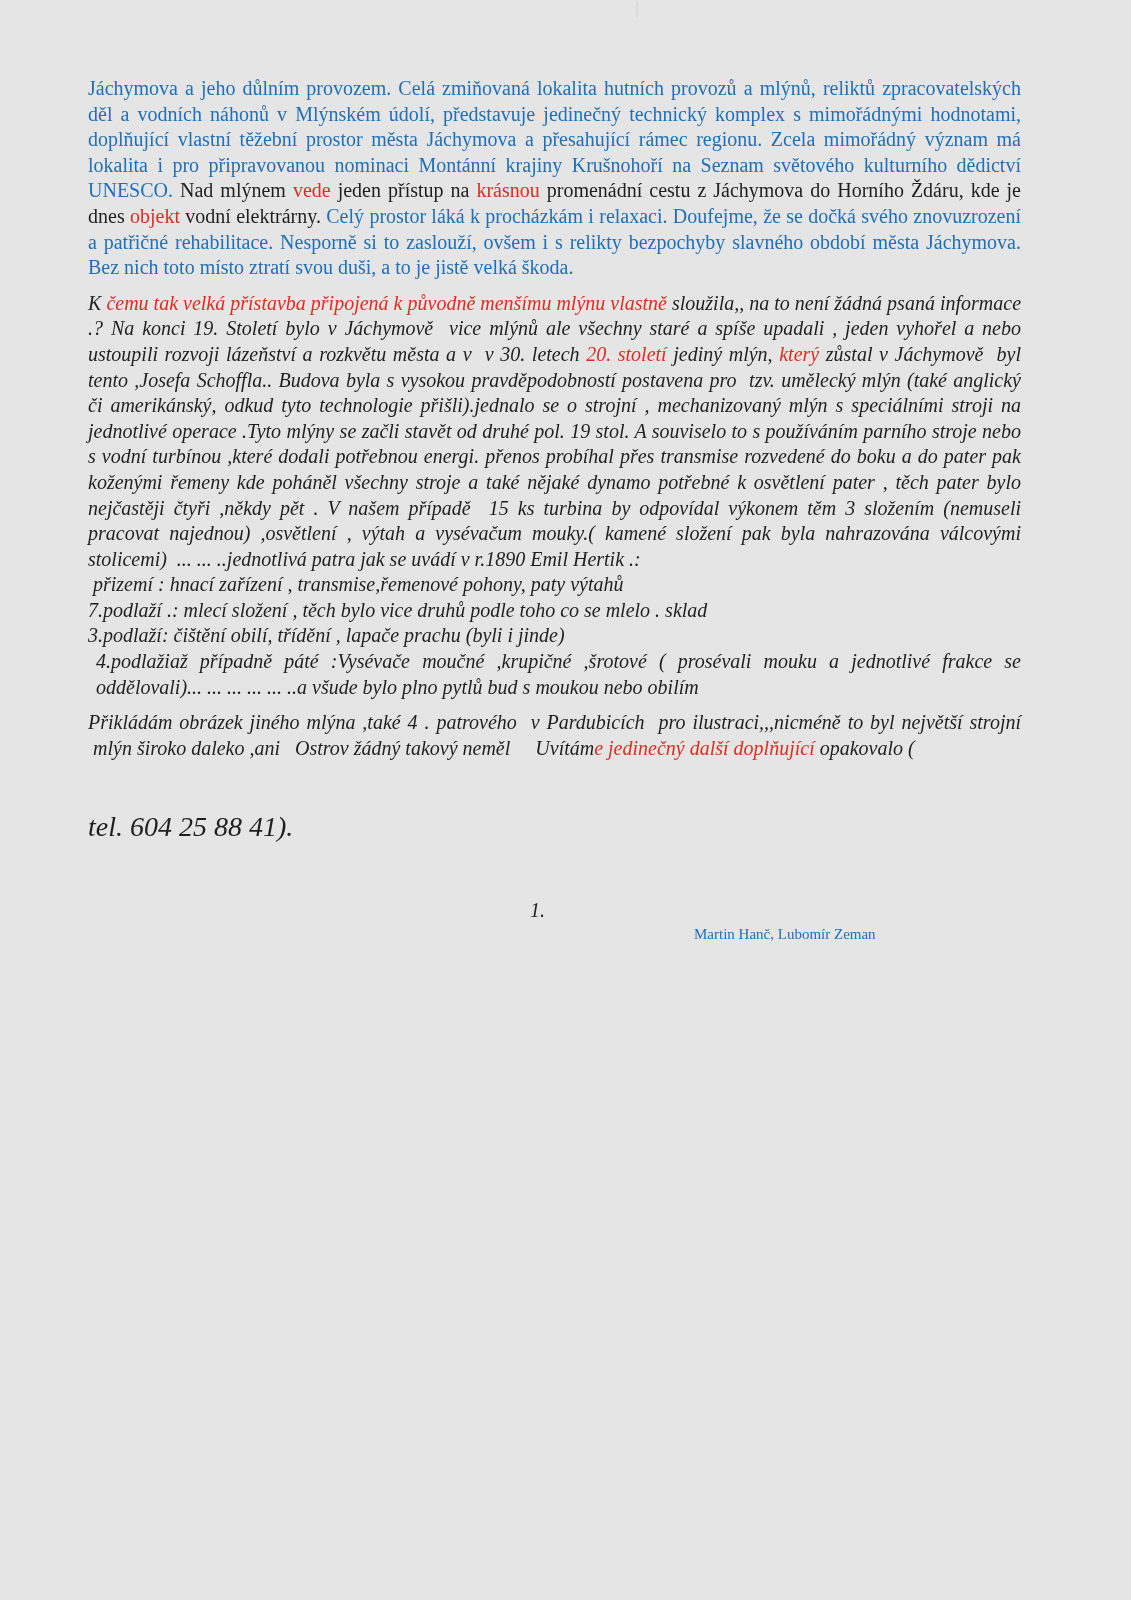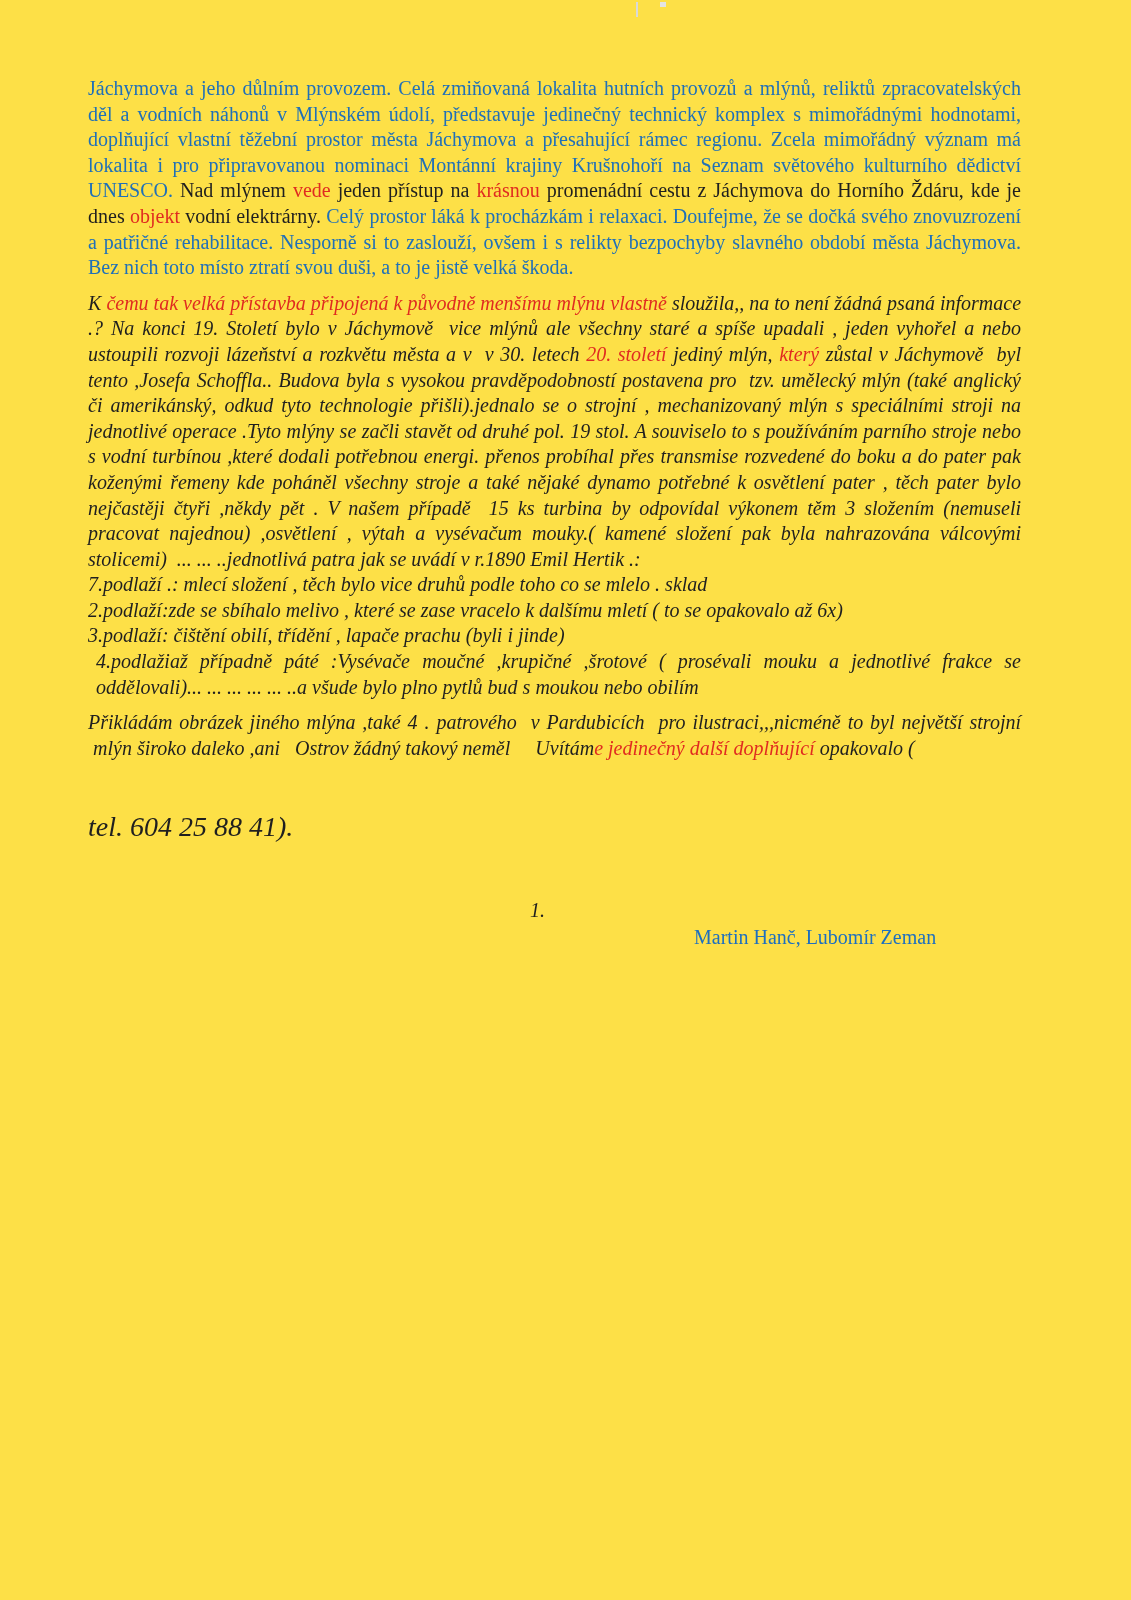--- a/index.html
+++ b/index.html
@@ -5,21 +5,21 @@
 <style>
   html, body {
     margin: 0;
     padding: 0;
     background: #ffffff;
   }
   .page {
     position: relative;
     width: 1131px;
     height: 1600px;
-    background: #fde047;
+    background: #e5e5e5;
     font-family: "Liberation Serif", "DejaVu Serif", serif;
     color: #1f1f1f;
     overflow: hidden;
   }
   .content {
     position: absolute;
     left: 88px;
     top: 76px;
     width: 933px;
   }
@@ -48,21 +48,21 @@
     text-align: left;
   }
   .page-number {
     font-size: 20px;
     font-style: italic;
     margin-top: 56px;
     margin-left: 442px;
     text-align: left;
   }
   .signature {
-    font-size: 20px;
+    font-size: 15px;
     color: #1c6fc0;
     margin-top: 4px;
     margin-left: 606px;
     text-align: left;
     white-space: nowrap;
   }
   .scan-artifact {
     position: absolute;
     left: 636px;
     top: 2px;
@@ -86,22 +86,22 @@
   <div class="scan-artifact"></div>
   <div class="scan-artifact-dot"></div>
 
   <div class="content">
 
     <p class="para"><span class="c-blue">Jáchymova a jeho důlním provozem. Celá zmiňovaná lokalita hutních provozů a mlýnů, reliktů zpracovatelských děl a vodních náhonů v Mlýnském údolí, představuje jedinečný technický komplex s mimořádnými hodnotami, doplňující vlastní těžební prostor města Jáchymova a přesahující rámec regionu. Zcela mimořádný význam má lokalita i pro připravovanou nominaci Montánní krajiny Krušnohoří na Seznam světového kulturního dědictví UNESCO. </span><span class="c-black">Nad mlýnem </span><span class="c-red">vede</span><span class="c-black"> jeden přístup na </span><span class="c-red">krásnou</span><span class="c-black"> promenádní cestu z Jáchymova do Horního Ždáru, kde je dnes </span><span class="c-red">objekt</span><span class="c-black"> vodní elektrárny. </span><span class="c-blue">Celý prostor láká k procházkám i relaxaci. Doufejme, že se dočká svého znovuzrození a patřičné rehabilitace. Nesporně si to zaslouží, ovšem i s relikty bezpochyby slavného období města Jáchymova. Bez nich toto místo ztratí svou duši, a to je jistě velká škoda.</span></p>
 
     <p class="para italic gap-1"><span class="c-black">K </span><span class="c-red">čemu tak velká přístavba připojená k původně menšímu mlýnu vlastně </span><span class="c-black">sloužila,, na to není žádná psaná informace .? Na konci 19. Století bylo v Jáchymově &nbsp;vice mlýnů ale všechny staré a spíše upadali , jeden vyhořel a nebo ustoupili rozvoji lázeňství a rozkvětu města a v &nbsp;v 30. letech </span><span class="c-red">20. století</span><span class="c-black"> jediný mlýn, </span><span class="c-red">který</span><span class="c-black"> zůstal v Jáchymově &nbsp;byl tento ,Josefa Schoffla.. Budova byla s vysokou pravděpodobností postavena pro &nbsp;tzv. umělecký mlýn (také anglický či amerikánský, odkud tyto technologie přišli).jednalo se o strojní , mechanizovaný mlýn s speciálními stroji na jednotlivé operace .Tyto mlýny se začli stavět od druhé pol. 19 stol. A souviselo to s používáním parního stroje nebo s vodní turbínou ,které dodali potřebnou energi. přenos probíhal přes transmise rozvedené do boku a do pater pak koženými řemeny kde poháněl všechny stroje a také nějaké dynamo potřebné k osvětlení pater , těch pater bylo nejčastěji čtyři ,někdy pět . V našem případě &nbsp;15 ks turbina by odpovídal výkonem těm 3 složením (nemuseli pracovat najednou) ,osvětlení , výtah a vysévačum mouky.( kamené složení pak byla nahrazována válcovými stolicemi) &nbsp;... ... ..jednotlivá patra jak se uvádí v r.1890 Emil Hertik .:</span></p>
 
     <div class="floors">
+      <div>&nbsp;přizemí : hnací zařízení , transmise,řemenové pohony, paty výtahů</div>
       <div>7.podlaží .: mlecí složení , těch bylo vice druhů podle toho co se mlelo . sklad</div>
-      <div>2.podlaží:zde se sbíhalo melivo , které se zase vracelo k dalšímu mletí ( to se opakovalo až 6x)</div>
       <div>3.podlaží: čištění obilí, třídění , lapače prachu (byli i jinde)</div>
       <div class="justify">4.podlažiaž případně páté :Vysévače moučné ,krupičné ,šrotové ( prosévali mouku a jednotlivé frakce se oddělovali)... ... ... ... ... ..a všude bylo plno pytlů bud s moukou nebo obilím</div>
     </div>
 
     <p class="para italic gap-1"><span class="c-black">Přikládám obrázek jiného mlýna ,také 4 . patrového &nbsp;v Pardubicích &nbsp;pro ilustraci,,,nicméně to byl největší strojní &nbsp;mlýn široko daleko ,ani &nbsp;&nbsp;Ostrov žádný takový neměl &nbsp;&nbsp;&nbsp;&nbsp;Uvítám</span><span class="c-red">e jedinečný další doplňující</span><span class="c-black"> opakovalo (</span></p>
 
     <div class="tel-line">tel. 604 25 88 41).</div>
 
     <div class="page-number">1.</div>
 

